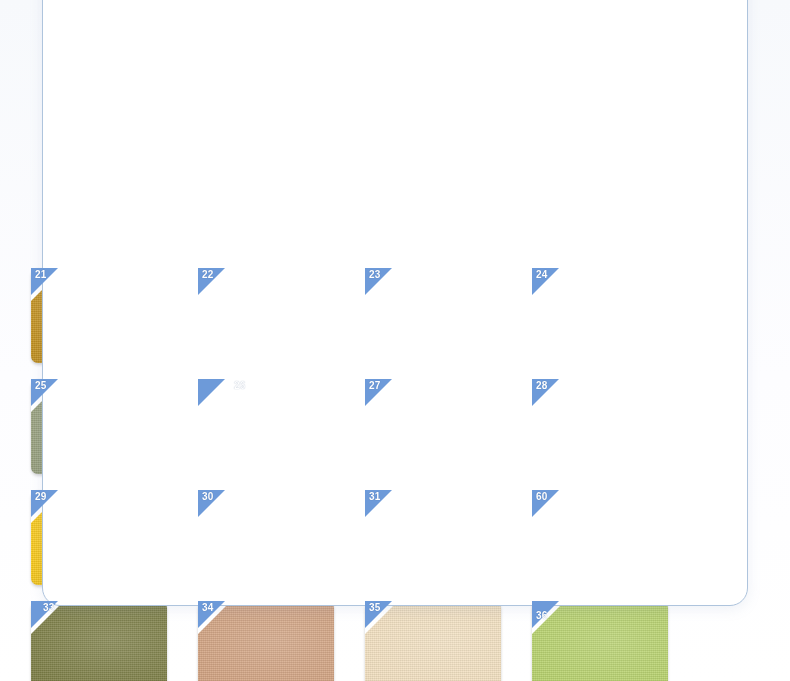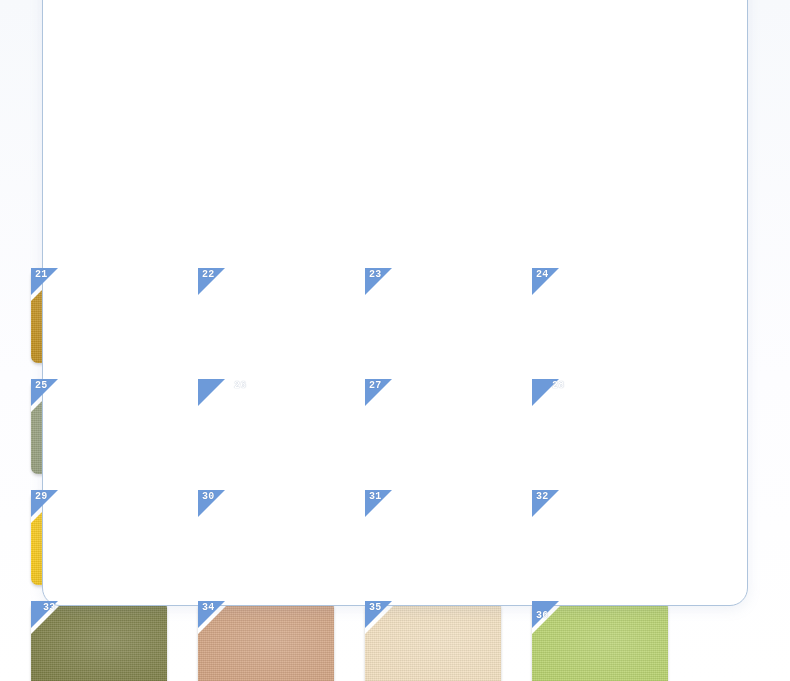--- a/index.html
+++ b/index.html
@@ -125,21 +125,21 @@
   }
 
   .badge-num {
     position: absolute;
     left: 4px;
     top: 1px;
     font-size: 10px;
     line-height: 12px;
     font-weight: 700;
     color: #ffffff;
-    font-family: Liberation Mono, monospace;
+    font-family: Liberation Sans, sans-serif;
     letter-spacing: 0.2px;
     white-space: nowrap;
     z-index: 4;
     text-shadow: 0 0 1px rgba(40,70,120,0.45);
   }
 </style>
 </head>
 <body>
 
 <div id="page-bg"></div>
@@ -210,21 +210,21 @@
       <div class="badge" style="border-top-color: rgb(109, 154, 217);"></div>
       <div class="badge-num" style="color: rgb(255, 255, 255);">27</div>
     </div>
     <div class="swatch-cell">
       <div class="swatch" style="background: rgb(173, 75, 47);">
         <div class="weave"></div>
         <div class="sheen"></div>
         <div class="corner-cut"></div>
       </div>
       <div class="badge" style="border-top-color: rgb(109, 154, 217);"></div>
-      <div class="badge-num" style="color: rgb(255, 255, 255); margin-left: 16px;">28</div>
+      <div class="badge-num" style="color: rgb(255, 255, 255);">28</div>
     </div>
     <div class="swatch-cell">
       <div class="swatch" style="background: rgb(251, 203, 27);">
         <div class="weave"></div>
         <div class="sheen"></div>
         <div class="corner-cut"></div>
       </div>
       <div class="badge" style="border-top-color: rgb(109, 154, 217);"></div>
       <div class="badge-num" style="color: rgb(255, 255, 255);">29</div>
     </div>
@@ -246,21 +246,21 @@
       <div class="badge" style="border-top-color: rgb(109, 154, 217);"></div>
       <div class="badge-num" style="color: rgb(255, 255, 255);">31</div>
     </div>
     <div class="swatch-cell">
       <div class="swatch" style="background: rgb(108, 68, 71);">
         <div class="weave"></div>
         <div class="sheen"></div>
         <div class="corner-cut"></div>
       </div>
       <div class="badge" style="border-top-color: rgb(109, 154, 217);"></div>
-      <div class="badge-num" style="color: rgb(255, 255, 255);">32</div>
+      <div class="badge-num" style="color: rgb(255, 255, 255);">60</div>
     </div>
     <div class="swatch-cell">
       <div class="swatch" style="background: rgb(125, 127, 71);">
         <div class="weave"></div>
         <div class="sheen"></div>
         <div class="corner-cut"></div>
       </div>
       <div class="badge" style="border-top-color: rgb(109, 154, 217);"></div>
       <div class="badge-num" style="color: rgb(255, 255, 255); margin-left: 8px;">33</div>
     </div>

